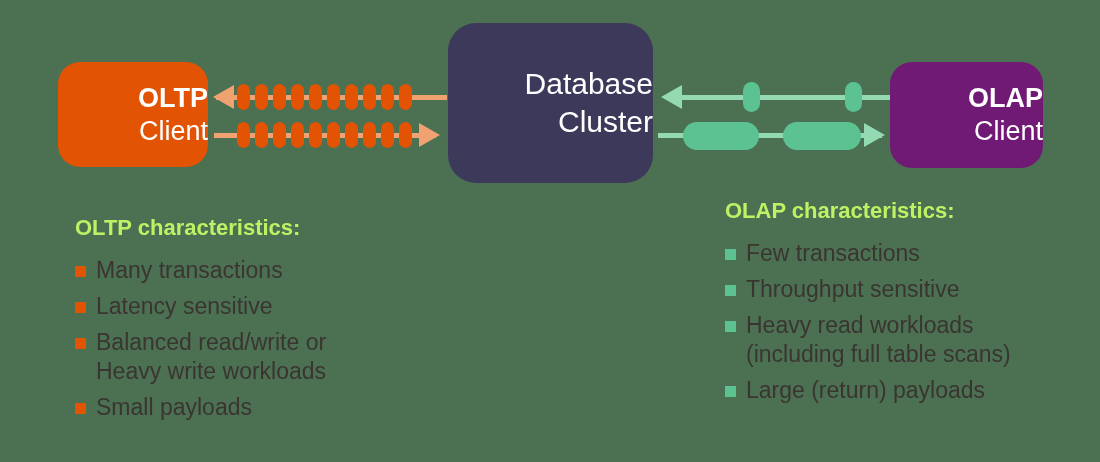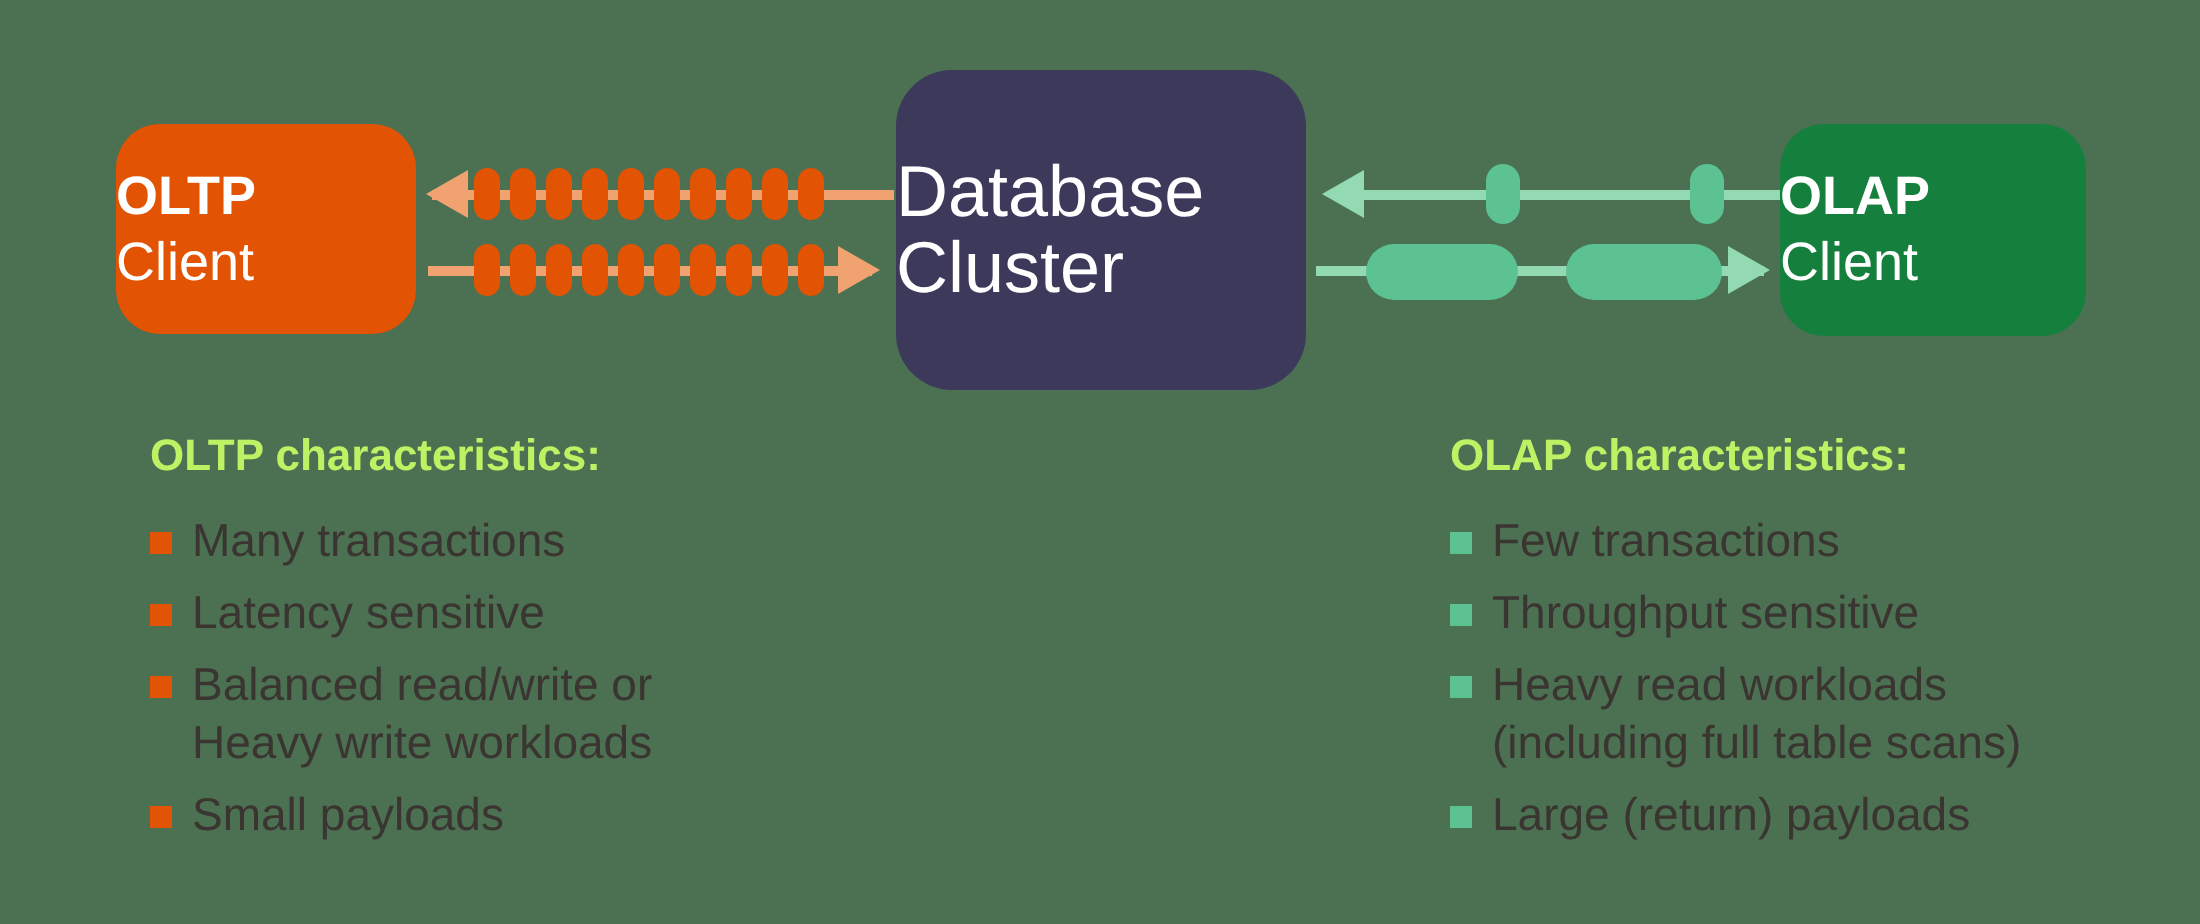--- a/index.html
+++ b/index.html
@@ -6,38 +6,38 @@
   body{font-family:"Liberation Sans", sans-serif;}
   #stage{
     position:relative;
     width:1100px;height:462px;
     background:#4B7152;
     overflow:hidden;
   }
   .box{
     position:absolute;
     display:flex;flex-direction:column;
-    align-items:flex-start;justify-content:center;
+    align-items:flex-end;justify-content:center;
     color:#ffffff;text-align:center;
   }
   .box .l1{font-weight:bold;}
   #oltp-box{
     left:58px;top:62px;width:150px;height:105px;
     background:#E25304;border-radius:22px;
     font-size:27px;line-height:33px;
   }
   #db-box{
-    left:448px;top:35px;width:205px;height:160px;
+    left:448px;top:23px;width:205px;height:160px;
     background:#3C395B;border-radius:28px;
-    font-size:36px;line-height:38px;font-weight:500;
+    font-size:30px;line-height:38px;font-weight:500;
   }
   #db-box .l1{font-weight:500;}
   #olap-box{
     left:890px;top:62px;width:153px;height:106px;
-    background:#15803d;border-radius:22px;
+    background:#701a75;border-radius:22px;
     font-size:27px;line-height:33px;
   }
   .hline{position:absolute;height:5px;}
   .hline.orange{background:#F0A271;}
   .hline.green{background:#93D9B1;}
   .tri{position:absolute;width:0;height:0;border-top:12px solid transparent;border-bottom:12px solid transparent;}
   .tri.left.orange{border-right:21px solid #F0A271;}
   .tri.right.orange{border-left:21px solid #F0A271;}
   .tri.left.green{border-right:21px solid #93D9B1;}
   .tri.right.green{border-left:21px solid #93D9B1;}
@@ -134,21 +134,21 @@
 Heavy write workloads</span>
         </div>
 
         <div class="char-item">
           <span class="sq orange"></span>
           <span class="item-text">Small payloads</span>
         </div>
       </div>
   </div>
 
-  <div class="char-col" style="left:725px;top:216px;width:360px;">
+  <div class="char-col" style="left:725px;top:199px;width:360px;">
     <h3>OLAP characteristics:</h3>
     <div class="char-list">
 
         <div class="char-item">
           <span class="sq green"></span>
           <span class="item-text">Few transactions</span>
         </div>
 
         <div class="char-item">
           <span class="sq green"></span>

